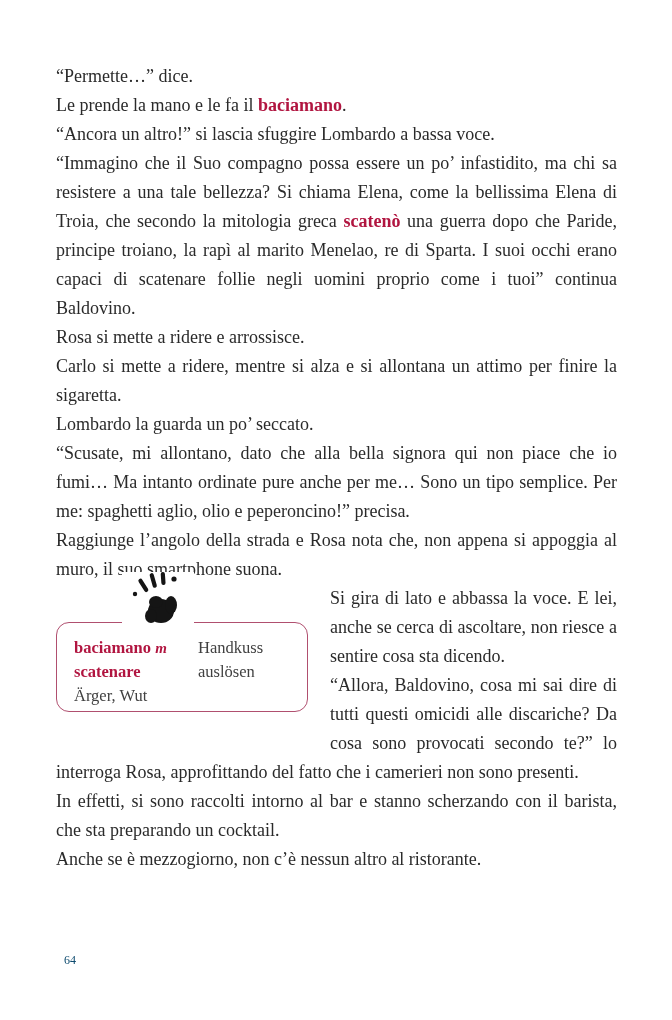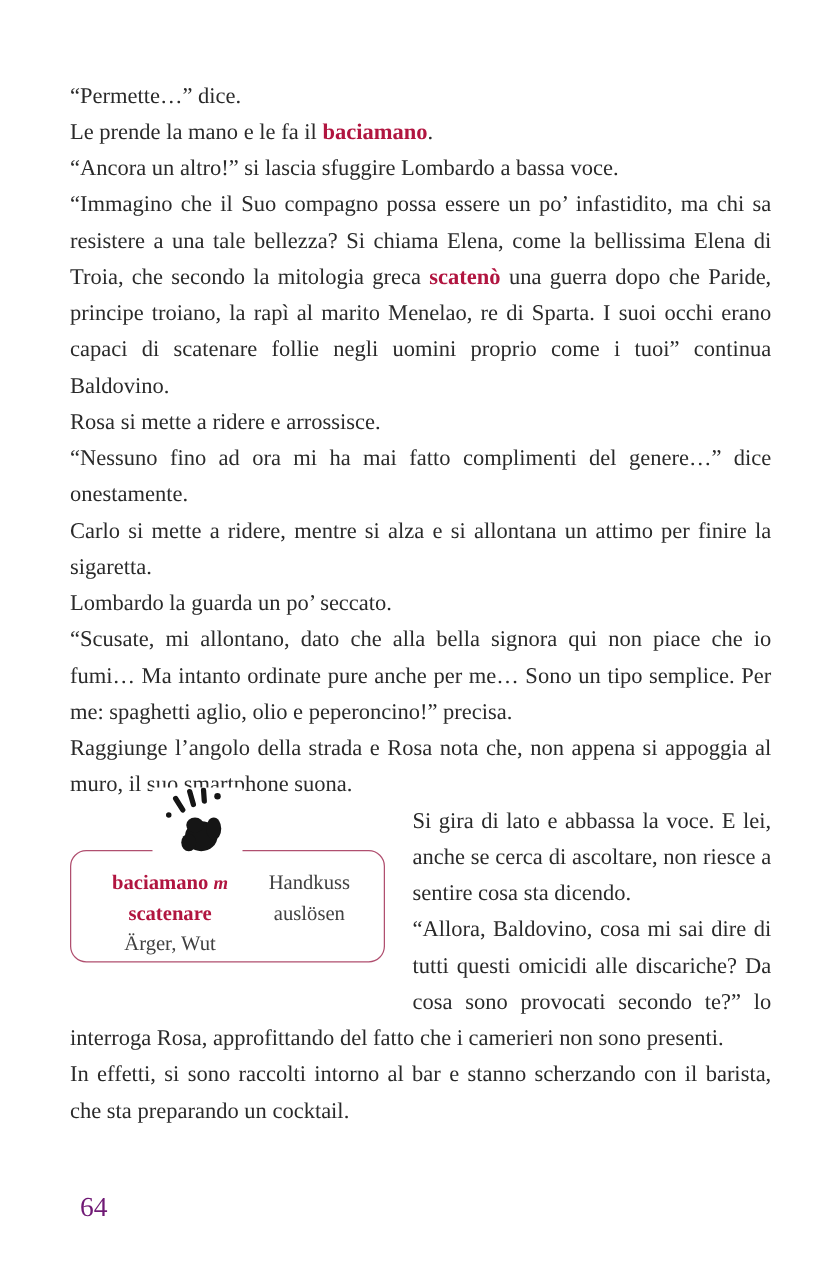--- a/index.html
+++ b/index.html
@@ -60,56 +60,54 @@
     text-align:center;
   }
   .vocab-rows{
     padding:13px 10px 8px 17px;
   }
   .vocab-row{
     display:grid;
     grid-template-columns:124px auto;
     line-height:24px;
     font-size:16.5px;
-    text-align:center;
   }
   .vocab-term{
     color:var(--accent);
     font-weight:bold;
     white-space:nowrap;
   }
   .vocab-gender{
     color:var(--accent);
     font-style:italic;
     font-weight:bold;
     font-size:15px;
   }
   .vocab-trans{
     color:var(--trans-color);
   }
   .page-number{
     position:absolute;
     left:64px;top:953px;
-    font-size:22px;
-    color:#701a75;
+    font-size:12px;
+    color:#0c4a6e;
   }
 </style>
 </head>
 <body>
 
 <div class="page">
 
   <div class="content" id="content">
 
   <p><span>“Permette…” dice.</span></p>
       <p><span>Le prende la mano e le fa il </span><span class="hl">baciamano</span><span>.</span></p>
       <p><span>“Ancora un altro!” si lascia sfuggire Lombardo a bassa voce.</span></p>
       <p><span>“Immagino che il Suo compagno possa essere un po’ infastidito, ma chi sa resistere a una tale bellezza? Si chiama Elena, come la bellissima Elena di Troia, che secondo la mitologia greca </span><span class="hl">scatenò</span><span> una guerra dopo che Paride, principe troiano, la rapì al marito Menelao, re di Sparta. I suoi occhi erano capaci di scatenare follie negli uomini proprio come i tuoi” continua Baldovino.</span></p>
       <p><span>Rosa si mette a ridere e arrossisce.</span></p>
-      <p><span>“Nessuno fino ad ora mi ha mai fatto complimenti del genere…” dice onestamente.</span></p>
       <p><span>Carlo si mette a ridere, mentre si alza e si allontana un attimo per finire la sigaretta.</span></p>
       <p><span>Lombardo la guarda un po’ seccato.</span></p>
       <p><span>“Scusate, mi allontano, dato che alla bella signora qui non piace che io fumi… Ma intanto ordinate pure anche per me… Sono un tipo semplice. Per me: spaghetti aglio, olio e peperoncino!” precisa.</span></p>
       <p><span>Raggiunge l’angolo della strada e Rosa nota che, non appena si appoggia al muro, il suo smartphone suona.</span></p>
       <div class="vocab-float" id="vocab-float">
       <div class="vocab-icon">
         <svg width="60" height="56" viewBox="0 0 60 56" aria-hidden="true">
           <g fill="#151515">
 
             <ellipse cx="33" cy="39" rx="13" ry="12"></ellipse>
@@ -137,16 +135,17 @@
             </div>
             <div class="vocab-row">
               <span class="vocab-trans">Ärger, Wut</span>
             </div>
           </div>
       </div>
     </div>
       <p><span>Si gira di lato e abbassa la voce. E lei, anche se cerca di ascoltare, non riesce a sentire cosa sta dicendo.</span></p>
       <p><span>“Allora, Baldovino, cosa mi sai dire di tutti questi omicidi alle discariche? Da cosa sono provocati secondo te?” lo interroga Rosa, approfittando del fatto che i camerieri non sono presenti.</span></p>
       <p><span>In effetti, si sono raccolti intorno al bar e stanno scherzando con il barista, che sta preparando un cocktail.</span></p>
+      <p><span>Anche se è mezzogiorno, non c’è nessun altro al ristorante.</span></p>
     </div>
 
   <div class="page-number">64</div>
 </div>
 
 </body></html>

